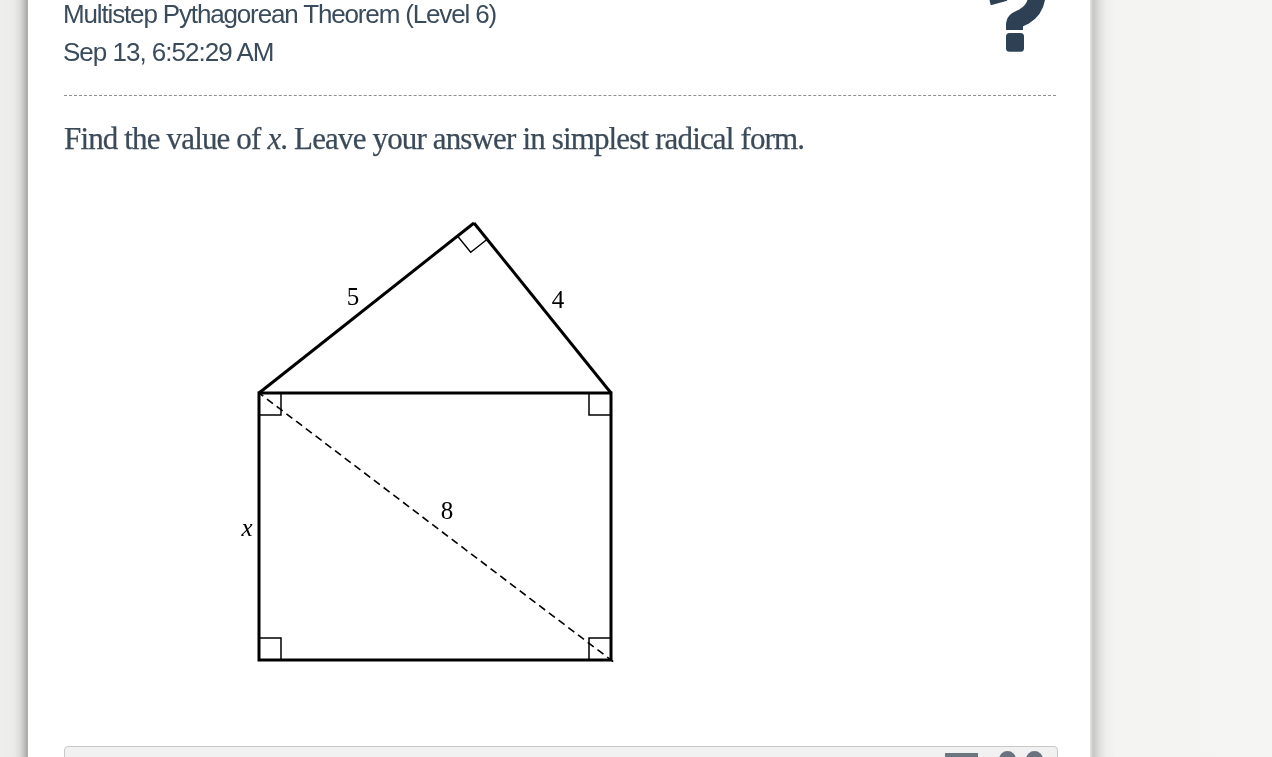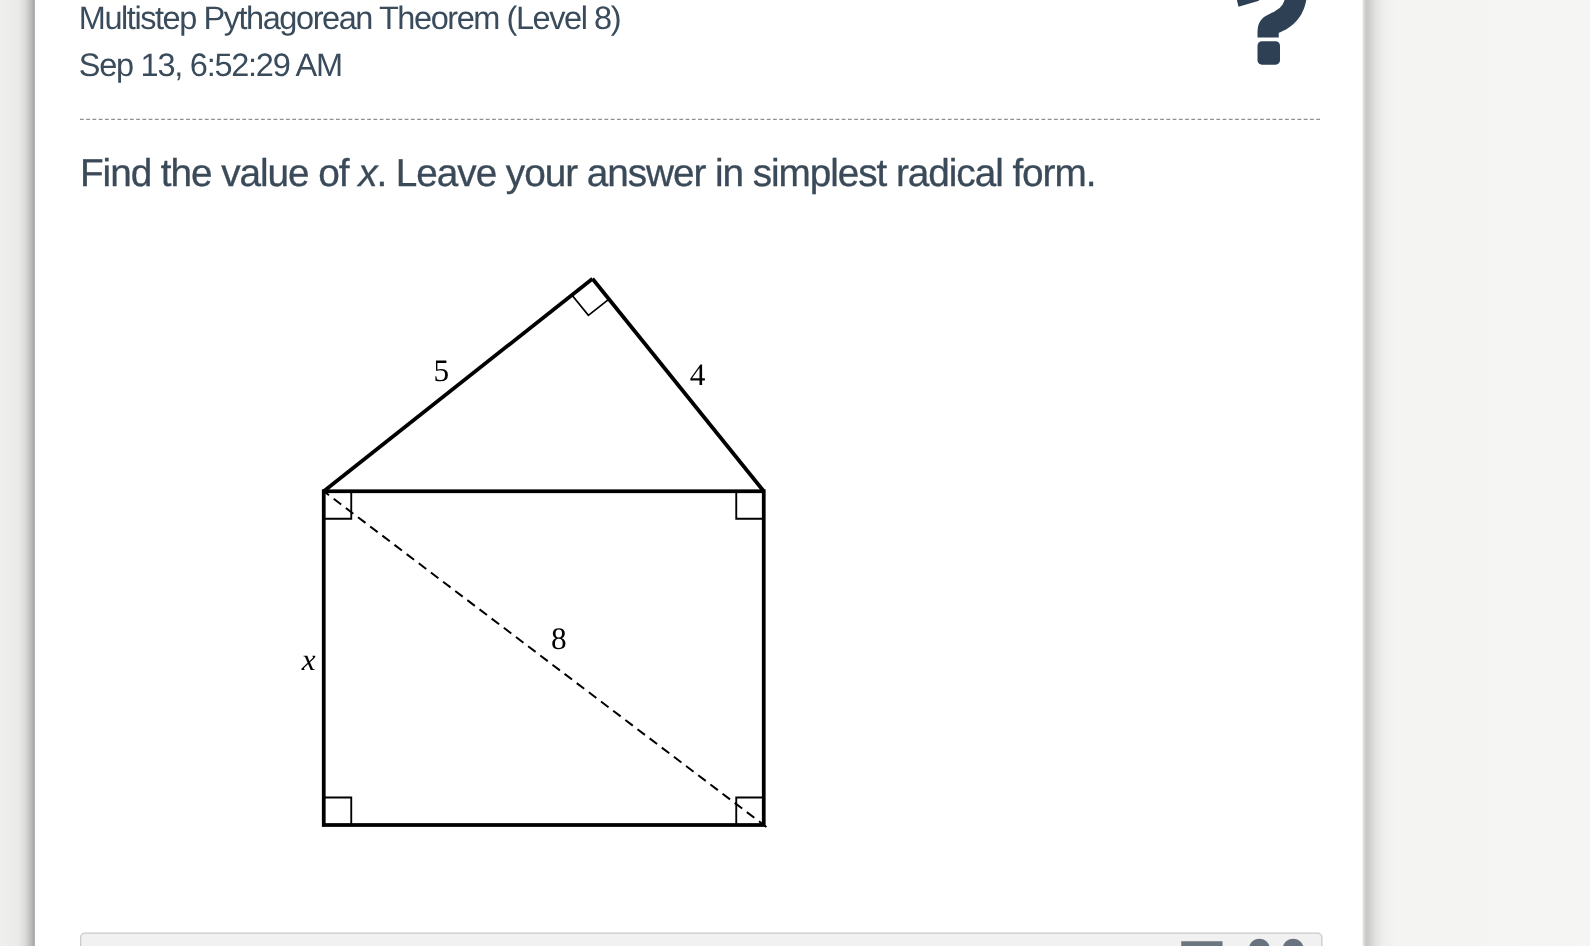--- a/index.html
+++ b/index.html
@@ -7,35 +7,35 @@
        background:#f2f2f0;font-family:"Liberation Sans",sans-serif}
   .bgleft{position:absolute;left:0;top:0;width:28px;height:757px;
           background:linear-gradient(90deg,#efefed 0,#ebebe9 14px,#dcdcda 20px,#c2c2c0 24px,#a9a9a7 27px,#b5b5b3 28px)}
   .bgright{position:absolute;left:1090px;top:0;width:182px;height:757px;
            background:linear-gradient(90deg,#e7e7e5 0,#c8c8c6 3px,#cdcdcb 5px,#e0e0de 10px,#eeeeec 16px,#f4f4f2 26px,#f5f5f3 100%)}
   .card{position:absolute;left:28px;top:0;width:1062px;height:757px;background:#ffffff}
   .title{position:absolute;left:35px;top:-1px;font-size:26px;color:#3a4b5c;letter-spacing:-1.15px}
   .date{position:absolute;left:35px;top:37px;font-size:26px;color:#3a4b5c;letter-spacing:-1.0px}
   .divider{position:absolute;left:36px;top:95px;width:992px;border-top:1px dashed #8f8f8f}
   .question{position:absolute;left:36px;top:121px;width:900px;
-            font-family:Liberation Sans, sans-serif;font-size:31px;color:#3b4a59;
+            font-family:Liberation Serif, serif;font-size:31px;color:#3b4a59;
             letter-spacing:-0.85px;-webkit-text-stroke:0.25px #3b4a59}
   .answerbar{position:absolute;left:36px;top:746px;width:992px;height:20px;
              background:#f1f1f2;border:1px solid #c9c9c9;border-radius:4px}
 </style>
 </head>
 <body>
 
 <div class="bgleft"></div>
 
 <div class="bgright"></div>
 
 <div class="card">
 
-  <div class="title">Multistep Pythagorean Theorem (Level 8)</div>
+  <div class="title">Multistep Pythagorean Theorem (Level 6)</div>
 
   <div class="date">Sep 13, 6:52:29 AM</div>
 
   <svg style="position:absolute;left:922px;top:0" width="110" height="60" viewBox="950 0 110 60">
     <path d="M 999,3 C 993,-18 1002,-36 1017,-36 C 1033,-36 1037,-25 1037,-13 L 1037,-4 C 1036,6 1032,12 1024,16.5 C 1017.5,19.8 1014.5,20 1014.5,25 L 1014.5,30" fill="none" stroke="#2e4154" stroke-width="17"></path>
     <rect x="1006" y="33" width="18" height="18.7" rx="3.5" fill="#2e4154"></rect>
   </svg>
 
   <div class="divider"></div>
 

